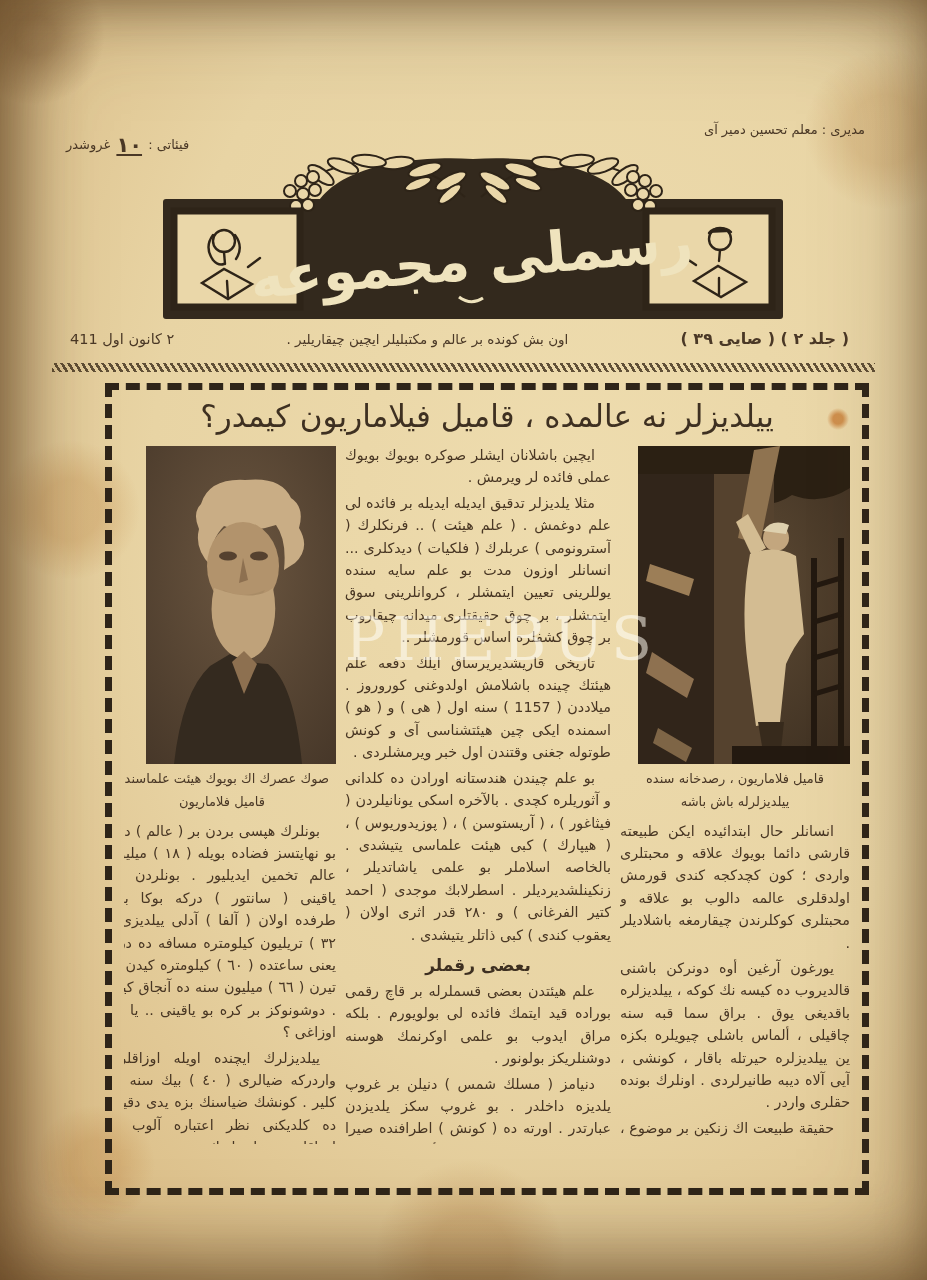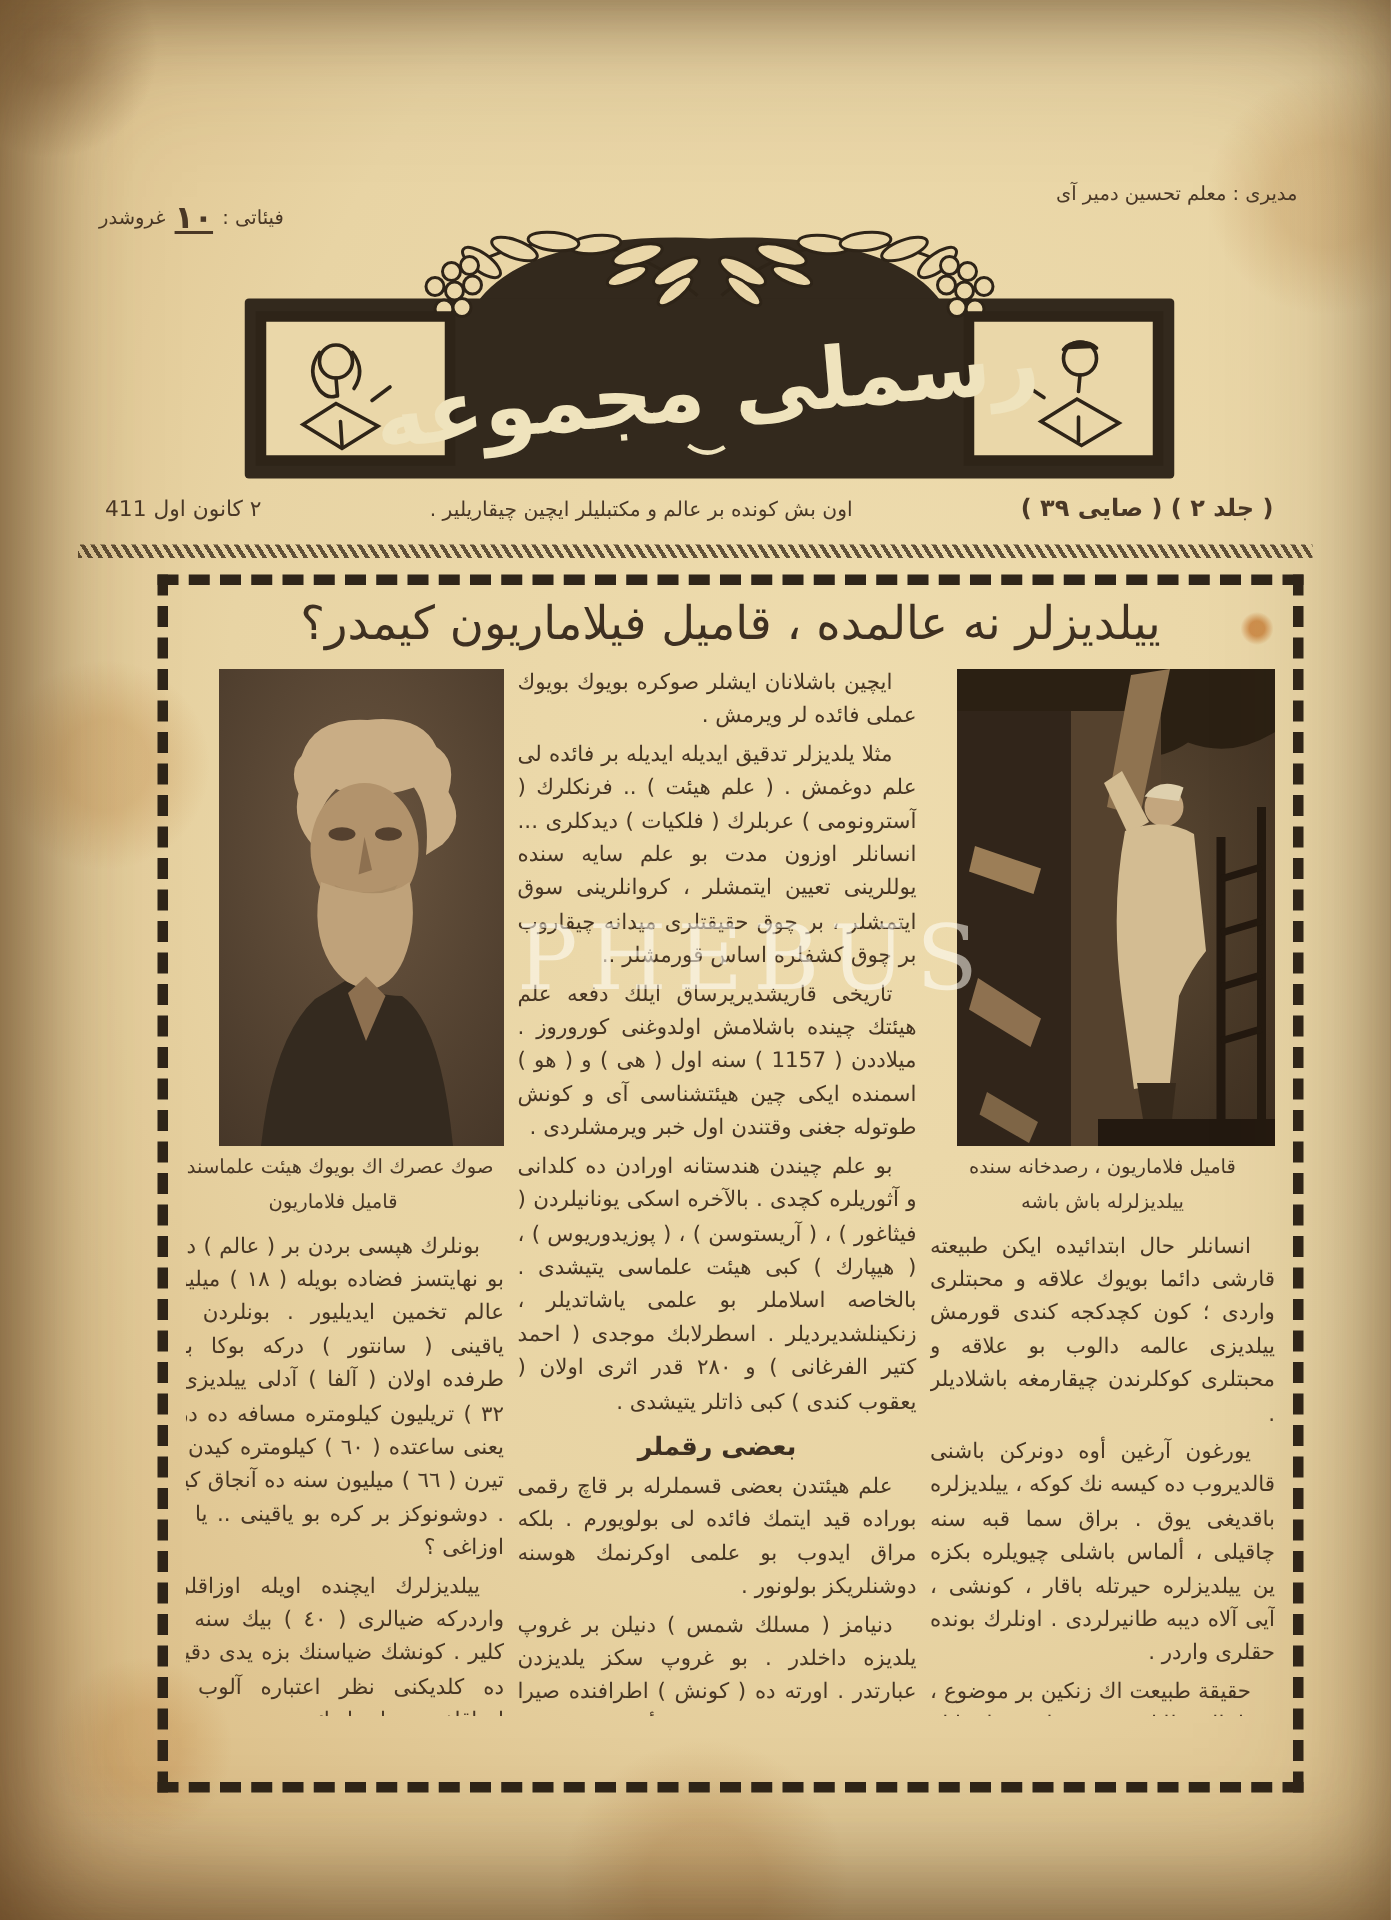--- a/index.html
+++ b/index.html
@@ -228,21 +228,21 @@
             <line x1="176" y1="176" x2="203" y2="168" stroke="#231910" stroke-width="5"></line>
             <line x1="176" y1="212" x2="203" y2="204" stroke="#231910" stroke-width="5"></line>
             <line x1="176" y1="248" x2="203" y2="240" stroke="#231910" stroke-width="5"></line>
             <rect x="94" y="300" width="118" height="18" fill="#231910"></rect>
           </svg>
         </div>
         <div class="caption">
           <div>قاميل فلاماريون ، رصدخانه سنده</div>
           <div>ييلديزلرله باش باشه</div>
         </div>
-        <p class="body">انسانلر حال ابتدائيده ايكن طبيعته قارشى دائما بويوك علاقه و محبتلرى واردى ؛ كون كچدكجه كندى قورمش ييلديزى عالمه دالوب بو علاقه و محبتلرى كوكلرندن چيقارمغه باشلاديلر .</p>
+        <p class="body">انسانلر حال ابتدائيده ايكن طبيعته قارشى دائما بويوك علاقه و محبتلرى واردى ؛ كون كچدكجه كندى قورمش اولدقلرى عالمه دالوب بو علاقه و محبتلرى كوكلرندن چيقارمغه باشلاديلر .</p>
         <p class="body">يورغون آرغين أوه دونركن باشنى قالديروب ده كيسه نك كوكه ، ييلديزلره باقديغى يوق . براق سما قبه سنه چاقيلى ، ألماس باشلى چيويلره بكزه ين ييلديزلره حيرتله باقار ، كونشى ، آيى آلاه ديبه طانيرلردى . اونلرك بونده حقلرى واردر .</p>
         <p class="body">حقيقة طبيعت اك زنكين بر موضوع ، سما اك طاتلى بر معمادر . انسانلر اوزون مدت بو زنكين موضوعى ايشله مش ، بو طاتلى معما ايله اوغراشمشلردر . يالكز بر مراق تطمين</p>
       </div>
 
       <div class="col col-mid">
         <p class="body">ايچين باشلانان ايشلر صوكره بويوك بويوك عملى فائده لر ويرمش .</p>
         <p class="body">مثلا يلديزلر تدقيق ايديله ايديله بر فائده لى علم دوغمش . ( علم هيئت ) .. فرنكلرك ( آسترونومى ) عربلرك ( فلكيات ) ديدكلرى ... انسانلر اوزون مدت بو علم سايه سنده يوللرينى تعيين ايتمشلر ، كروانلرينى سوق ايتمشلر ، بر چوق حقيقتلرى ميدانه چيقاروب بر چوق كشفلره اساس قورمشلر ..</p>
         <p class="body">تاريخى قاريشديريرساق ايلك دفعه علم هيئتك چينده باشلامش اولدوغنى كوروروز . ميلاددن ( 1157 ) سنه اول ( هى ) و ( هو ) اسمنده ايكى چين هيئتشناسى آى و كونش طوتوله جغنى وقتندن اول خبر ويرمشلردى .</p>
         <p class="body">بو علم چيندن هندستانه اورادن ده كلدانى و آثوريلره كچدى . بالآخره اسكى يونانيلردن ( فيثاغور ) ، ( آريستوسن ) ، ( پوزيدوريوس ) ، ( هيپارك ) كبى هيئت علماسى يتيشدى . بالخاصه اسلاملر بو علمى ياشاتديلر ، زنكينلشديرديلر . اسطرلابك موجدى ( احمد كتير الفرغانى ) و ٢٨٠ قدر اثرى اولان ( يعقوب كندى ) كبى ذاتلر يتيشدى .</p>
         <h3 class="sub-heading">بعضى رقملر</h3>

